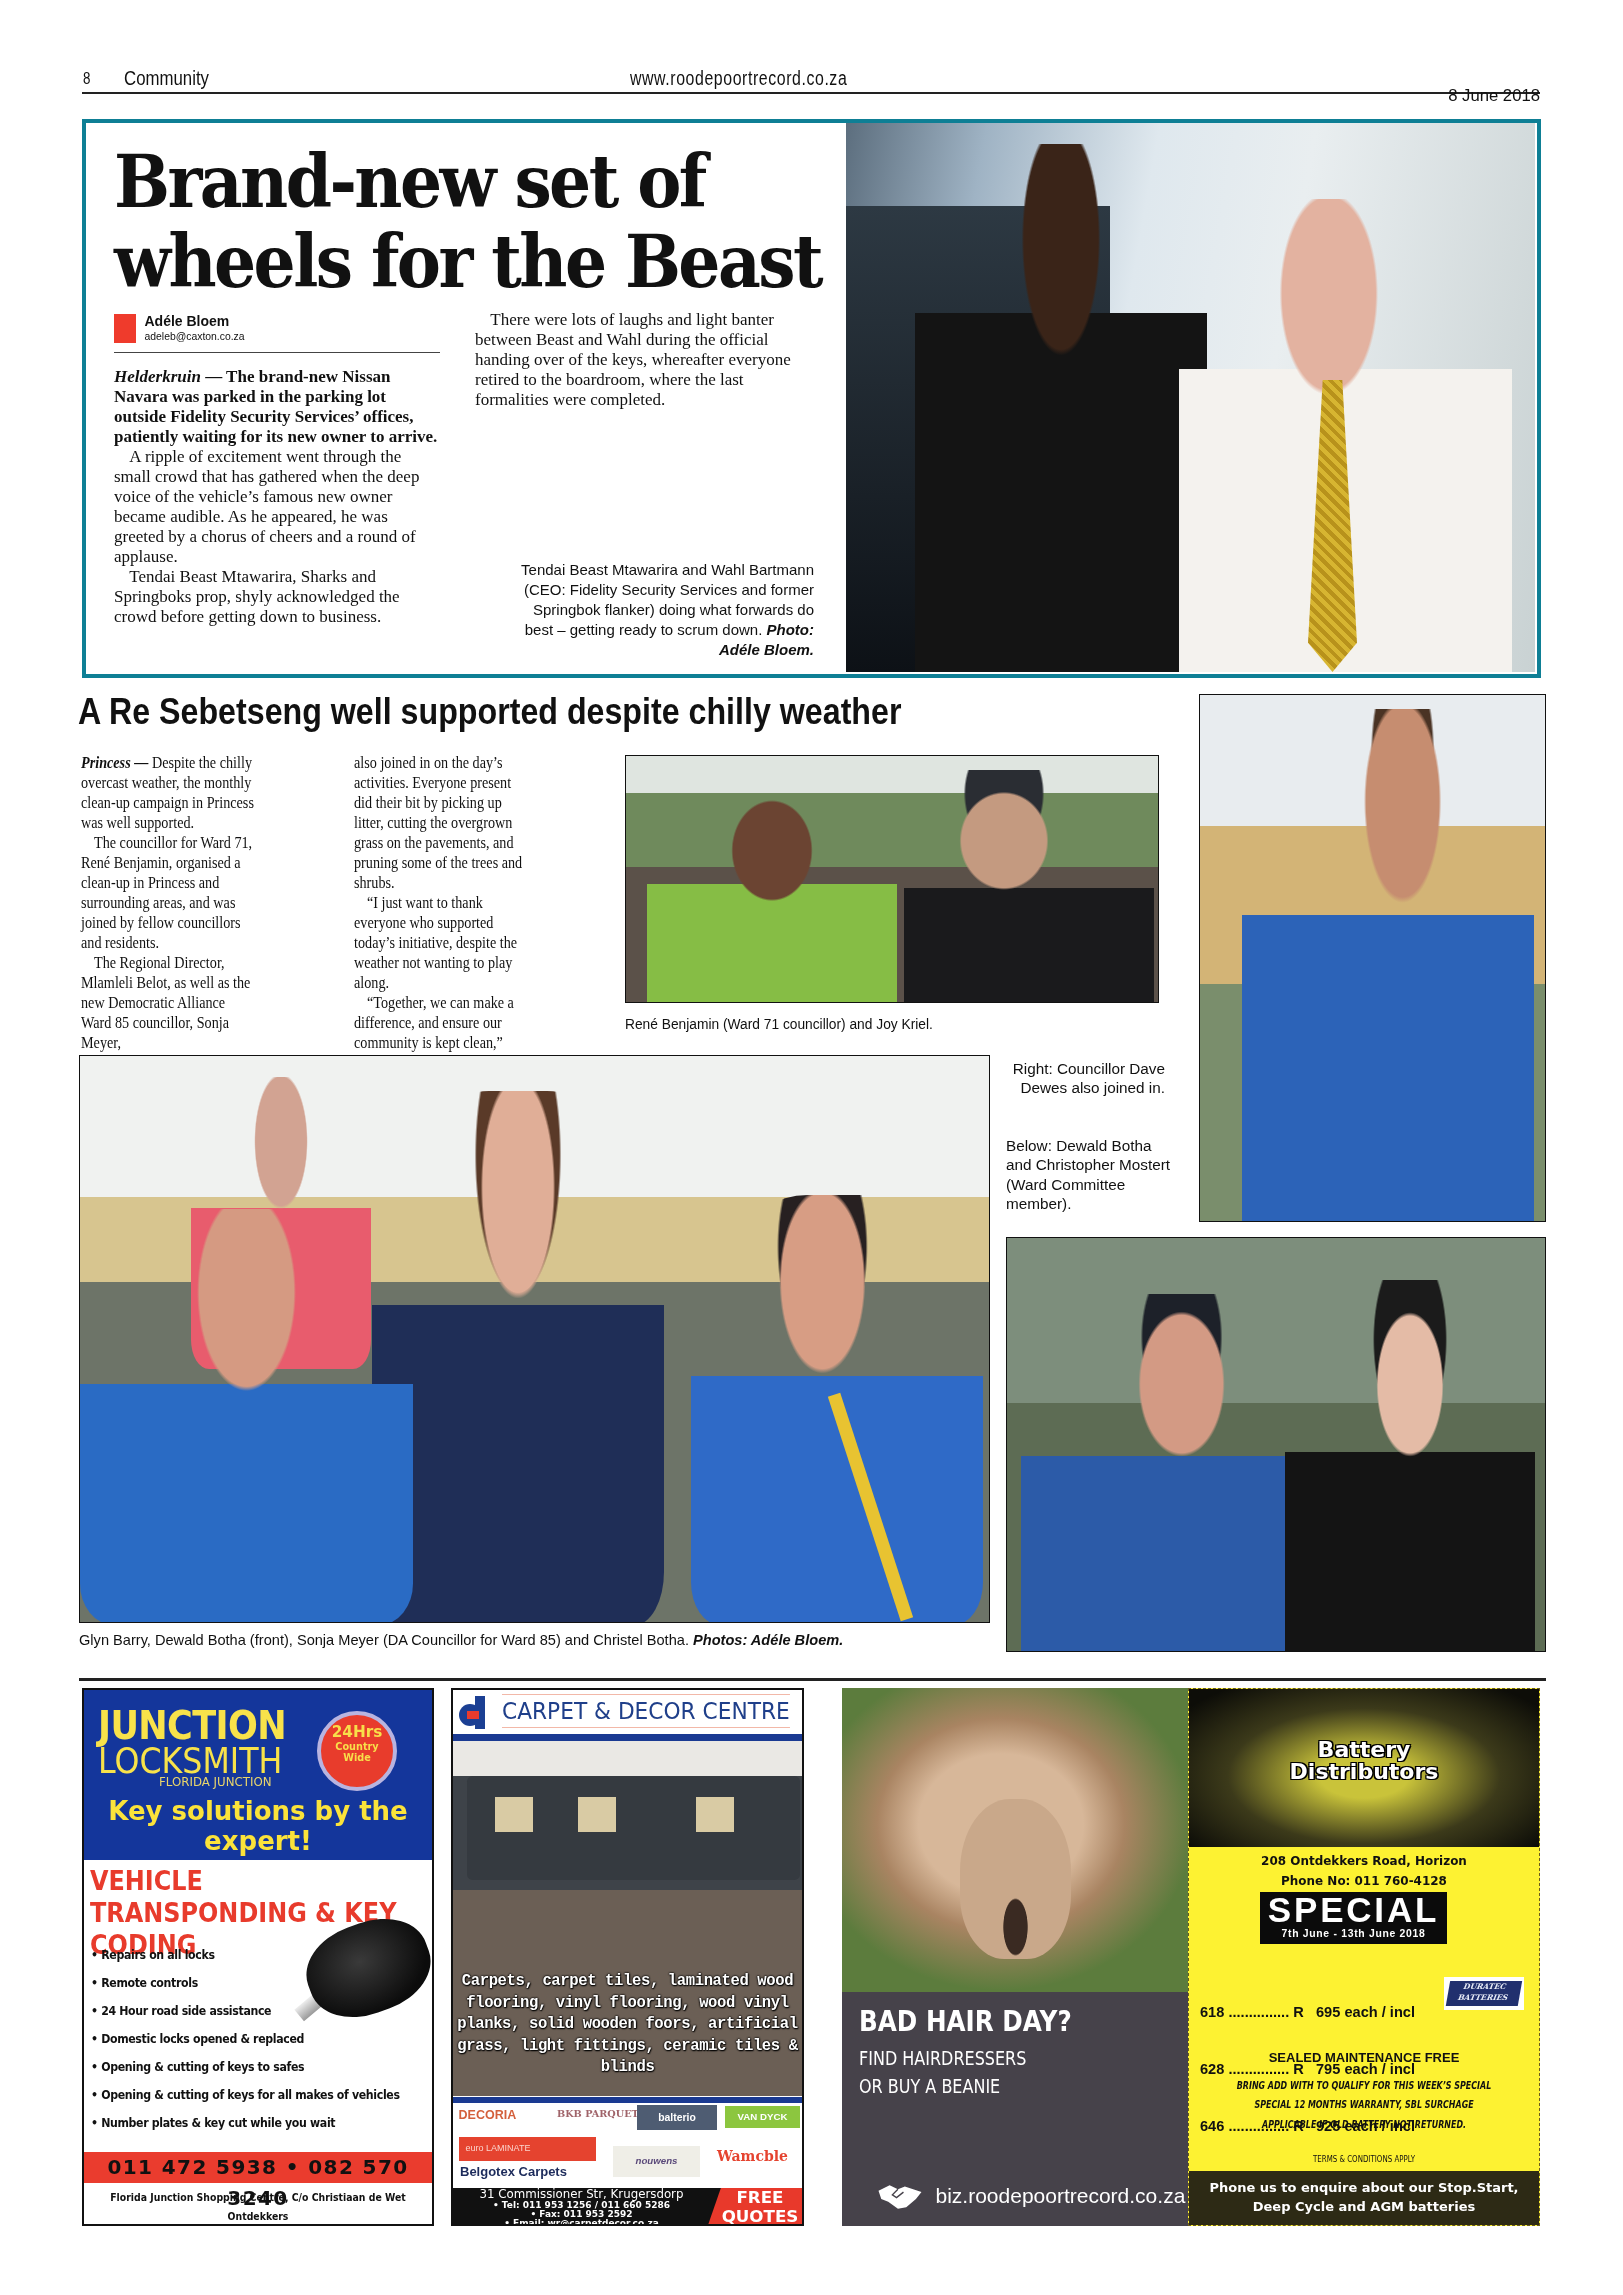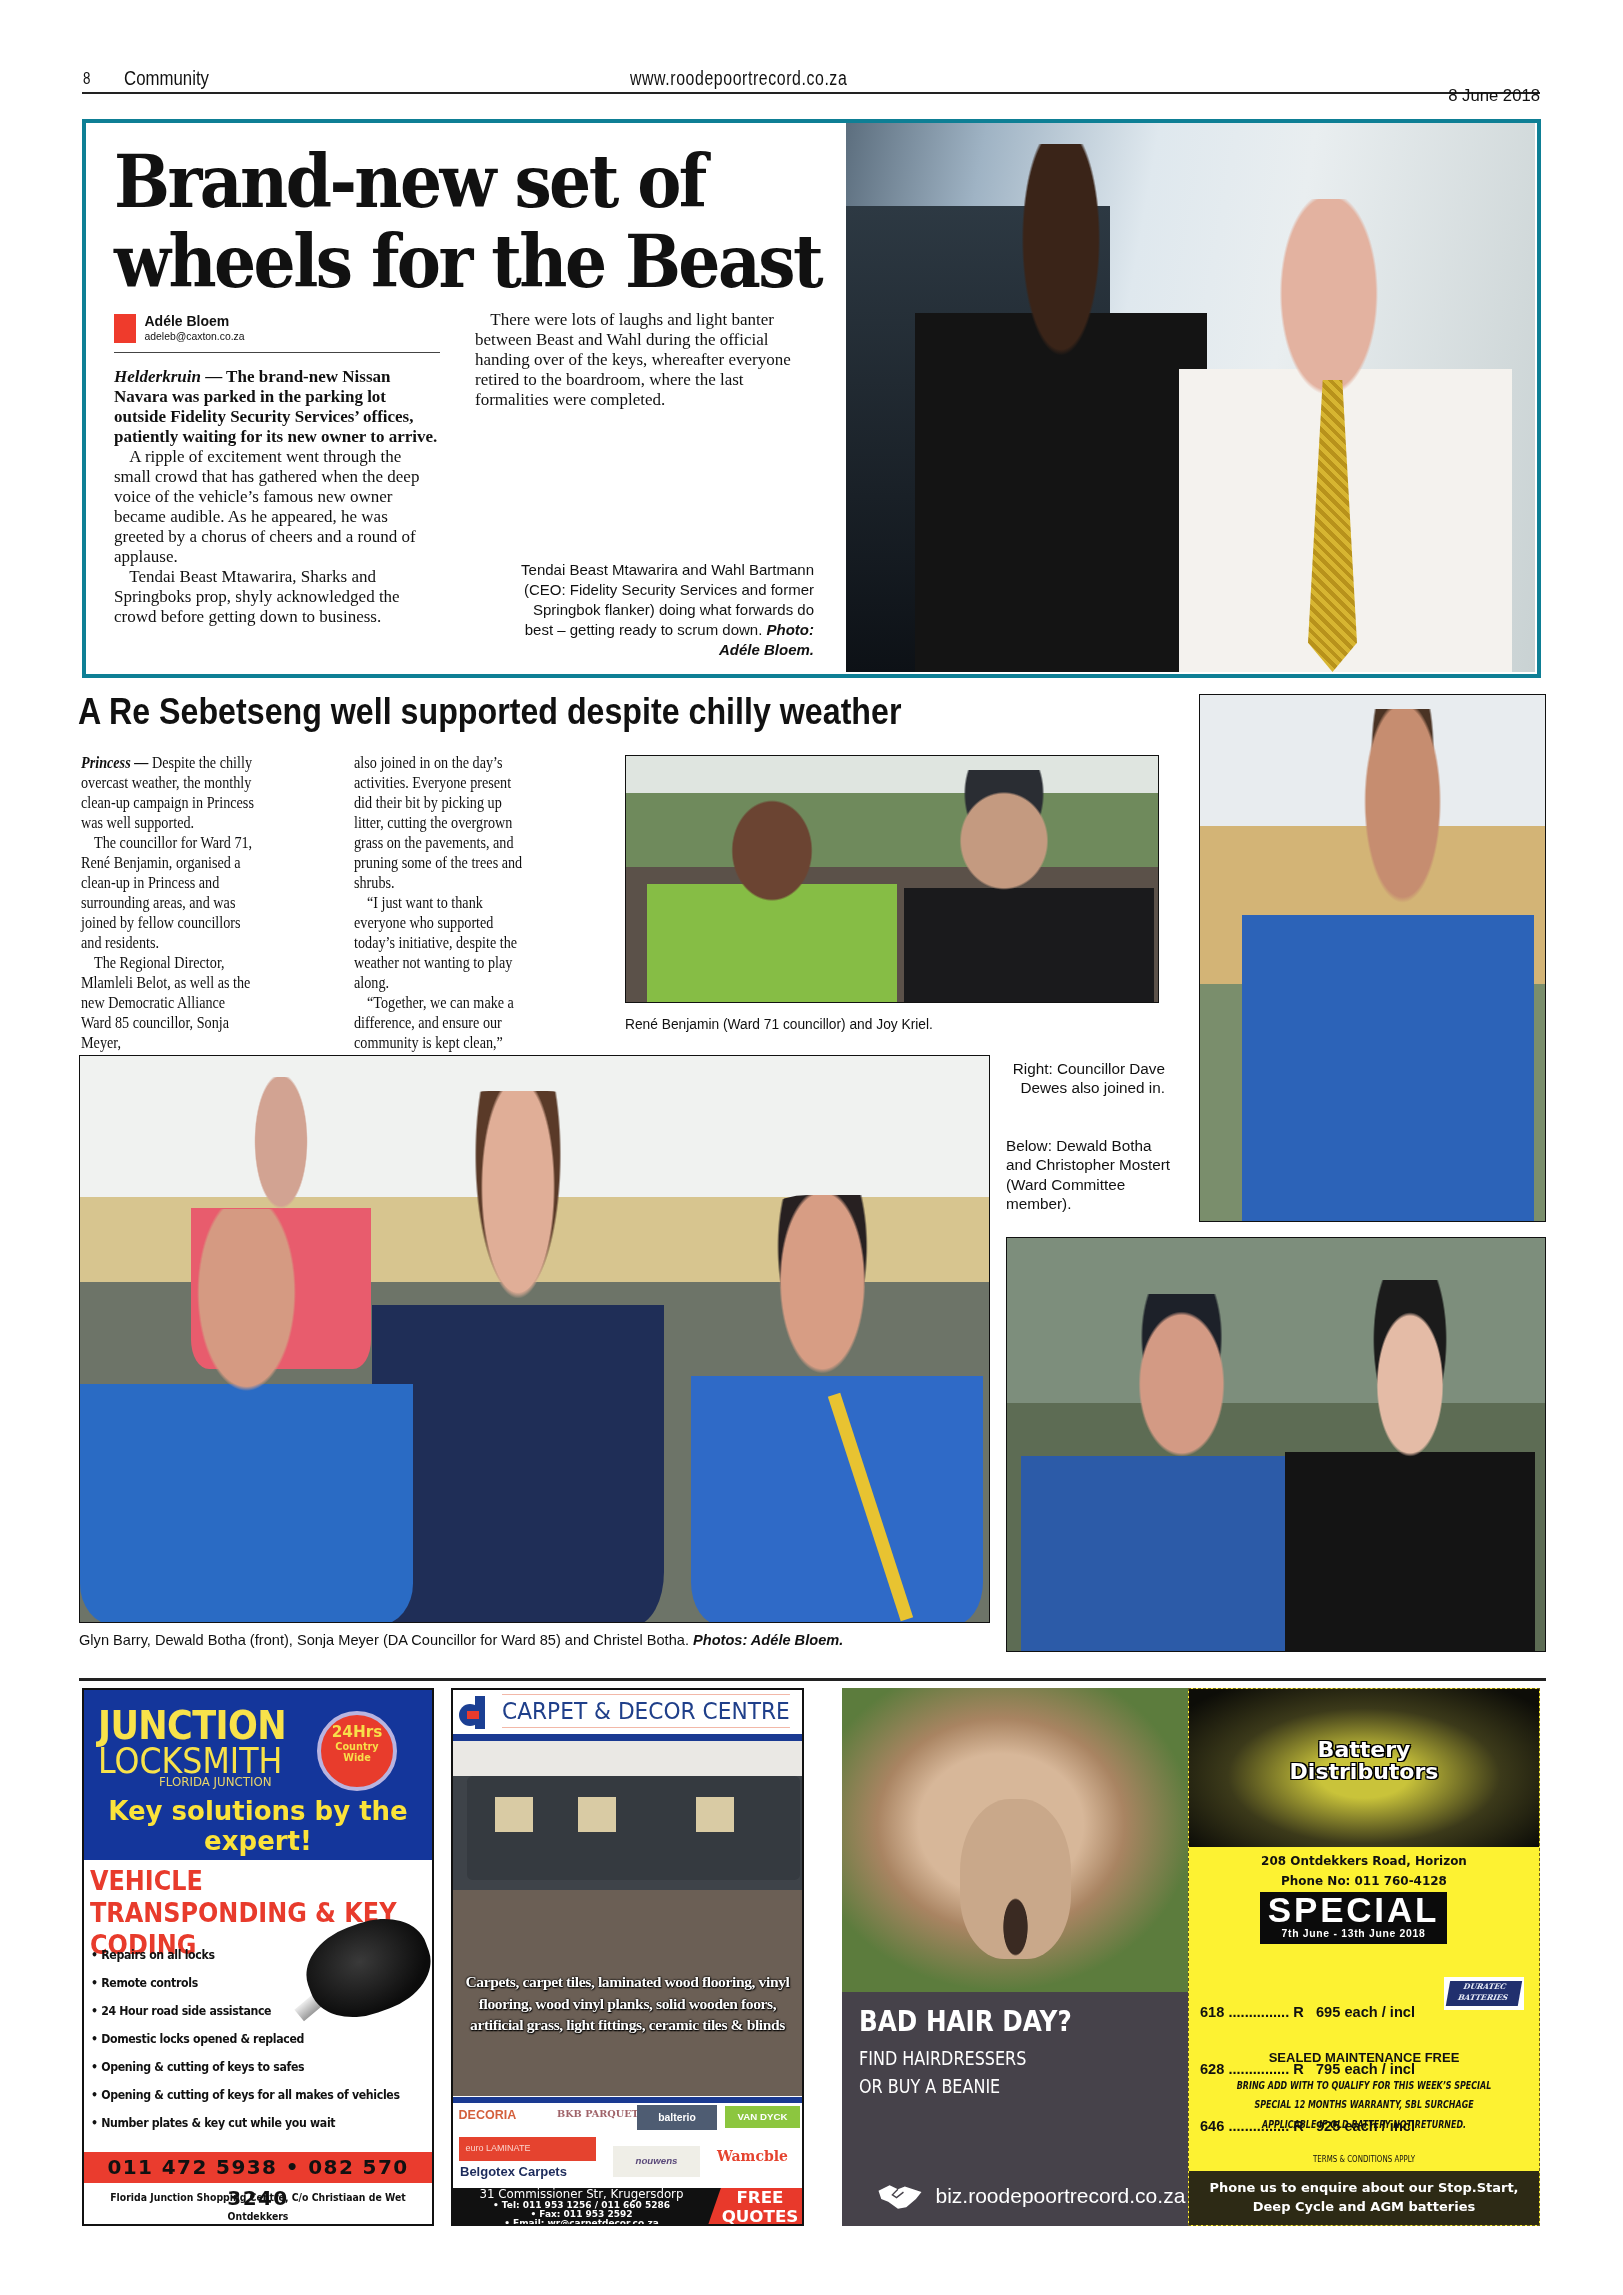--- a/index.html
+++ b/index.html
@@ -88,21 +88,21 @@
   .ad-carpet { left: 451px; width: 353px; height: 538px; border: 2.1px solid #111; background:#fff; }
   .cp-logo { position:absolute; left:5.6px; top:5.6px; width:32px; height:33px; }
   .cp-logo .c1 { position:absolute; left:0; top:8.3px; width:22px; height:22px; border-radius:50%; background:#1b3f93; }
   .cp-logo .c2 { position:absolute; left:16.7px; top:0; width:9.7px; height:33px; background:#1b3f93; }
   .cp-logo .c3 { position:absolute; left:8.3px; top:15.3px; width:12.5px; height:8.3px; background:#e83b2c; }
   .cp-title { position:absolute; left:49px; top:4.2px; font-family:"DejaVu Sans", sans-serif; font-size:23.6px; color:#1f3f8a; border-top:1.4px solid #f2b8a8; border-bottom:1.4px solid #f2b8a8; line-height:32px; transform: scaleX(0.92); transform-origin:left; white-space:nowrap; }
   .cp-bar { position:absolute; left:0; top:44px; width:100%; height:7px; background:#1a3a92; }
   .cp-photo { position:absolute; left:0; top:51px; width:100%; height:355px; background: linear-gradient(180deg,#eae8e4 0 10%, #3e4349 10% 42%, #6b5f55 42% 100%); }
   .cp-photo .sofa { position:absolute; left:14px; top:35px; width:333px; height:104px; background:#353a40; border-radius:5.6px; }
   .cp-photo .pillow { position:absolute; top:21px; width:38px; height:35px; background:#d9cba4; }
-  .cp-text { position:absolute; left:0; top:281px; width:100%; text-align:center; font-family:Liberation Serif, serif; font-weight:bold; font-size:15.6px; line-height:21.5px; color:#fff; text-shadow: 0 0 2.1px #000, 0 0 2.1px #000, 0.7px 0.7px 1.4px #000; letter-spacing:-0.4px; }
+  .cp-text { position:absolute; left:0; top:281px; width:100%; text-align:center; font-family:Liberation Mono, monospace; font-weight:bold; font-size:15.6px; line-height:21.5px; color:#fff; text-shadow: 0 0 2.1px #000, 0 0 2.1px #000, 0.7px 0.7px 1.4px #000; letter-spacing:-0.4px; }
   .cp-bar2 { position:absolute; left:0; top:407px; width:100%; height:5.6px; background:#1a3a92; }
   .cp-brands { position:absolute; left:0; top:412px; width:100%; height:86px; }
   .brand { position:absolute; font-family:Liberation Sans, sans-serif; font-weight:bold; white-space:nowrap; }
   .cp-foot { position:absolute; left:0; top:498px; width:100%; height:40px; background:#111; }
   .cp-addr { position:absolute; left:0; top:0; width:257px; text-align:center; color:#fff; font-family:"DejaVu Sans", sans-serif; font-weight:bold; font-size:9px; line-height:9px; }
   .cp-addr .l1 { font-size:11.8px; line-height:13px; font-weight:normal; }
   .cp-free { position:absolute; left:254px; top:0; width:99px; height:40px; background:#e8392b; clip-path: polygon(14% 0,100% 0,100% 100%,0 100%); color:#fff; text-align:center; font-family:"DejaVu Sans", sans-serif; font-weight:900; font-size:16.7px; line-height:19px; padding-left:7px; }
 
   
   .ad-hair { left: 819px; width: 353px; height: 538px; background: #46424a; margin-left: 23px; }

